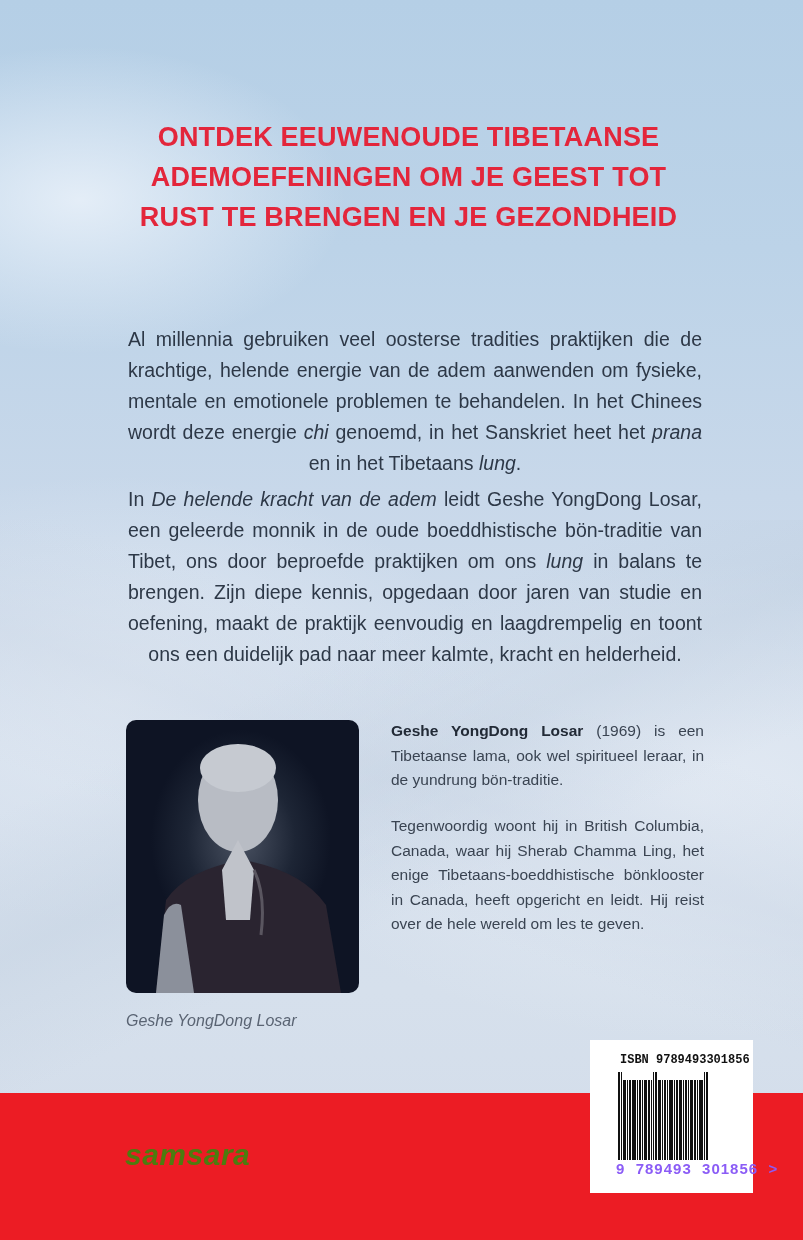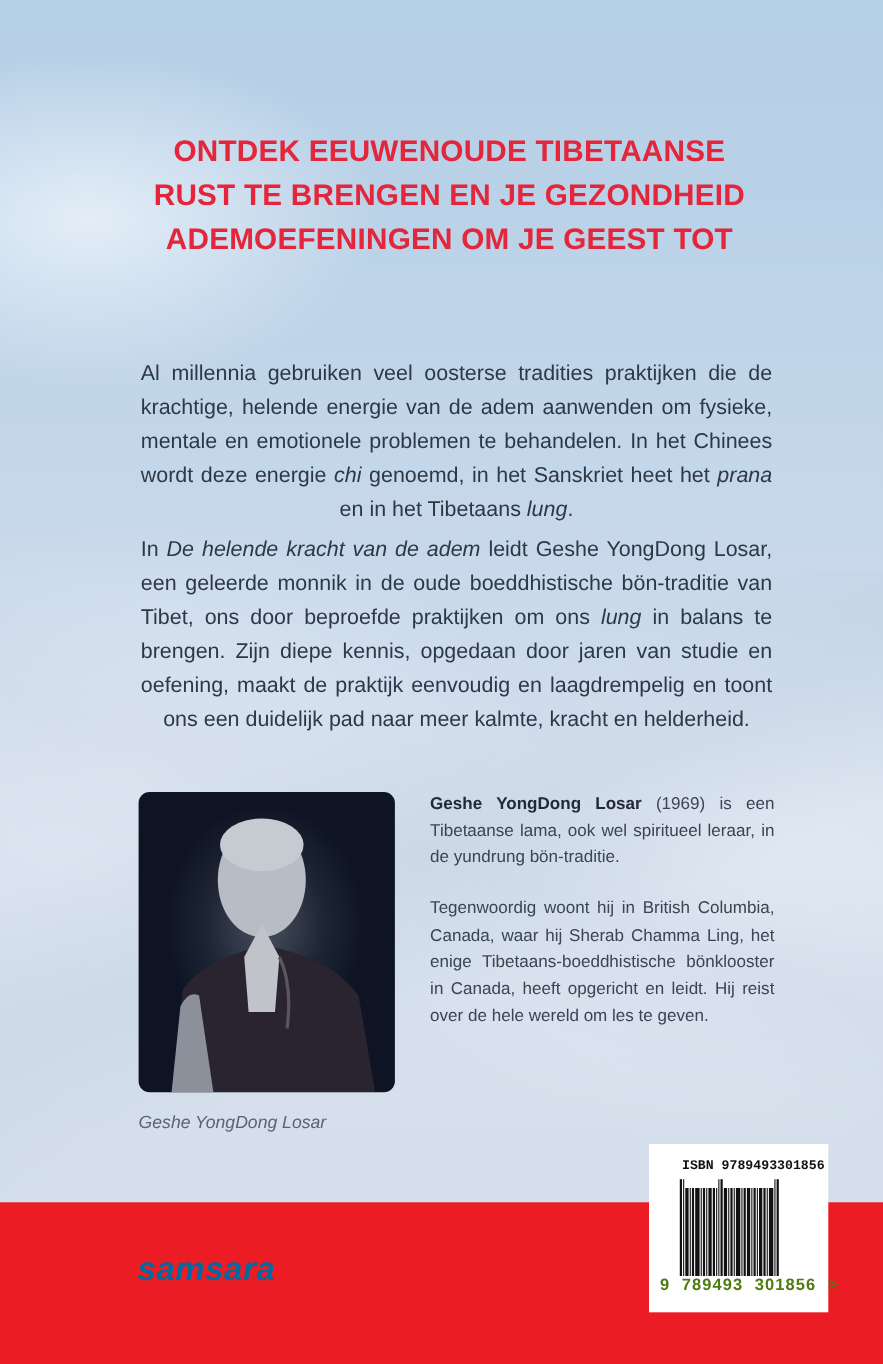--- a/index.html
+++ b/index.html
@@ -30,41 +30,41 @@
       border-radius: 10px; overflow: hidden;
       background: radial-gradient(ellipse 90px 110px at 115px 120px, #4a5262 0%, #1d2535 60%, #0e1424 100%); }
     .caption { position: absolute; left: 126px; top: 1012px; color: #5a6473;
       font-size: 16px; font-style: italic; }
     .bio { position: absolute; left: 391px; width: 313px; color: #3a4452;
       font-size: 15.5px; line-height: 24.5px; text-align: justify; }
     .bio1 { top: 719px; }
     .bio2 { top: 814px; }
     .bio b { font-weight: bold; color: #222a36; }
     .red-band { position: absolute; left: 0; right: 0; top: 1093px; height: 147px; background: #ec1c24; }
-    .publisher { position: absolute; left: 125px; top: 1138px; color: #0369a1;
+    .publisher { position: absolute; left: 125px; top: 1138px; color: #4d7c0f;
       font-weight: bold; font-style: italic; font-size: 30px; letter-spacing: 0.5px; }
     .barcode-box { position: absolute; left: 590px; top: 1040px; width: 163px; height: 153px; background: #ffffff; }
     .isbn-label { position: absolute; left: 30px; top: 13px; font-family: "Liberation Mono", monospace;
       font-weight: bold; font-size: 12px; color: #111; }
     .bars { position: absolute; left: 28px; top: 32px; width: 140px; height: 88px; display: flex; align-items: flex-end; }
     .bars span { display: block; background: #111; height: 80px; margin-right: 1px; }
     .bars span.long { height: 88px; }
-    .isbn-digits { position: absolute; left: 10px; top: 120px; font-family: "Liberation Sans", sans-serif;
-      font-weight: bold; font-size: 15px; color: #4d7c0f; letter-spacing: 1px; white-space: pre; }
+    .isbn-digits { position: absolute; left: 26px; top: 120px; font-family: "Liberation Sans", sans-serif;
+      font-weight: bold; font-size: 15px; color: #8b5cf6; letter-spacing: 1px; white-space: pre; }
   </style>
 </head>
 <body>
 
 <div class="cover"></div>
 <div class="mountain"></div>
 
 <div class="headline">
   <div>ONTDEK EEUWENOUDE TIBETAANSE</div>
+  <div>ADEMOEFENINGEN OM JE GEEST TOT</div>
   <div>RUST TE BRENGEN EN JE GEZONDHEID</div>
-  <div>ADEMOEFENINGEN OM JE GEEST TOT</div>
 </div>
 
 <div class="body-text p1 center-last"><span>Al millennia gebruiken veel oosterse tradities praktijken die de krachtige, helende energie van de adem aanwenden om fysieke, mentale en emotionele problemen te behandelen.  In het Chinees wordt deze energie </span><i>chi</i><span> genoemd, in het Sanskriet heet het </span><i>prana</i><span> en in het Tibetaans </span><i>lung</i><span>.</span></div>
 
 <div class="body-text p2 center-last"><span>In </span><i>De helende kracht van de adem</i><span> leidt Geshe YongDong Losar, een geleerde monnik in de oude boeddhistische bön-traditie van Tibet, ons door beproefde praktijken om ons </span><i>lung</i><span> in balans te brengen. Zijn diepe kennis, opgedaan door jaren van studie en oefening, maakt de praktijk eenvoudig en laagdrempelig en toont ons een duidelijk pad naar meer kalmte, kracht en helderheid.</span></div>
 
 <div class="photo" title="Portrait of Geshe YongDong Losar">
   <svg width="233" height="273" viewBox="0 0 233 273">
     <path d="M30 273 L40 180 Q60 150 116 140 Q175 150 200 185 L215 273 Z" fill="#2a2430"></path>
     <path d="M30 273 L38 195 Q45 180 55 185 L68 273 Z" fill="#8b909b"></path>

